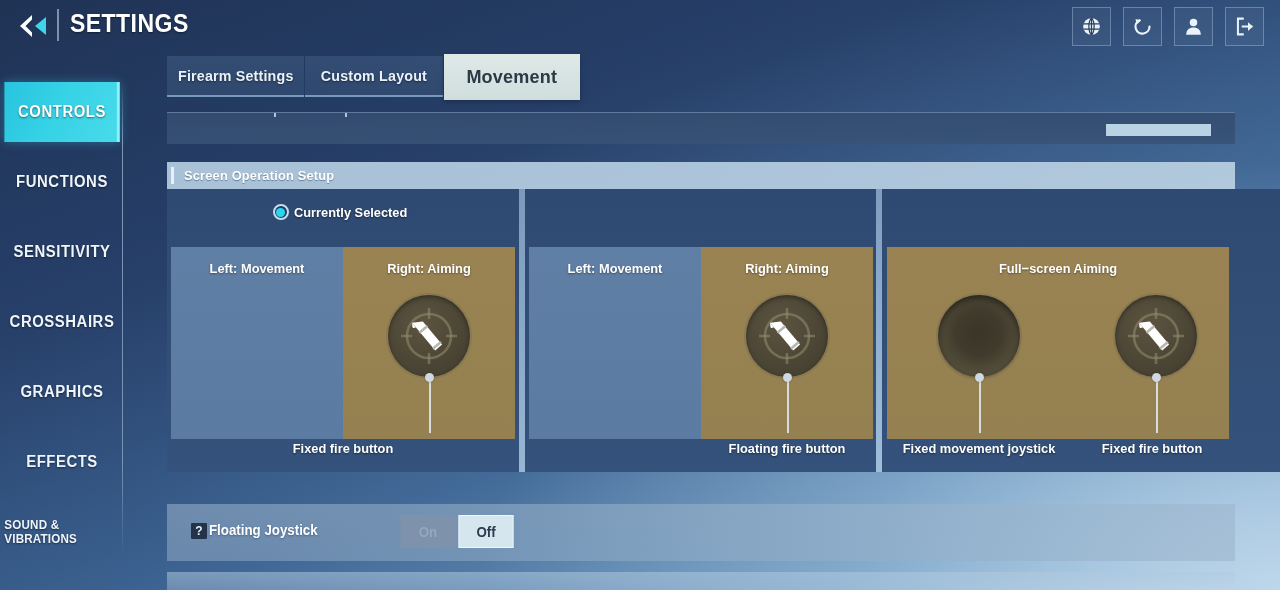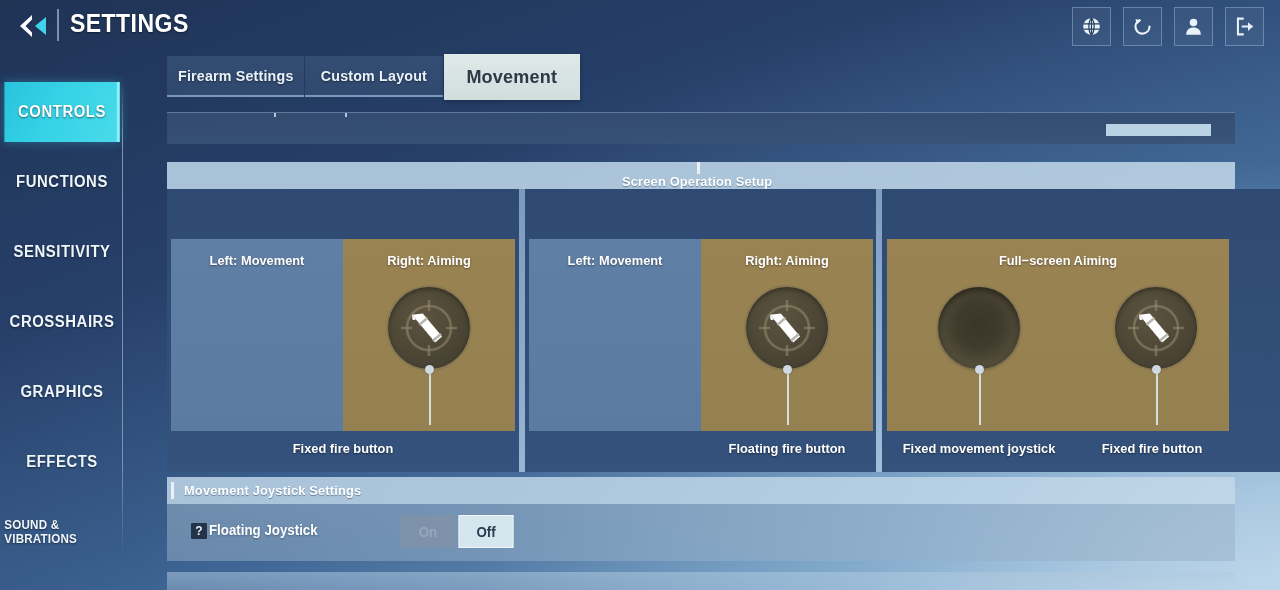--- a/index.html
+++ b/index.html
@@ -114,21 +114,21 @@
   .sec-head .accent {
     width: 3px; height: 17px; margin-left: 4px; margin-right: 10px;
     background: rgba(255,255,255,0.75);
   }
   .sec-head .sec-label {
     font-size: 13.5px; font-weight: bold; color: #ffffff;
     letter-spacing: 0.2px;
     text-shadow: 0 1px 1px rgba(40,70,100,0.55);
     transform: scaleX(0.95); transform-origin: left center;
   }
-  #sec-screen { top: 50px; flex-direction: column; }
+  #sec-screen { top: 50px; }
   #sec-joy { top: 365px; }
 
   
   #cards {
     position: absolute; left: 0; top: 77px;
     width: 1068px; height: 283px;
     display: flex;
   }
   .card {
     position: relative;
@@ -161,21 +161,21 @@
 
   .panes {
     position: absolute; left: 4px; width: 344px;
     display: flex;
   }
   .card.c1 .panes { top: 50px; height: 192px; }
   .card.c2 .panes { top: 50px; height: 192px; }
   .card.c3 .panes { top: 50px; height: 192px; left: 5px; width: 342px; }
 
   .pane {
-    position: relative; height: 100%;
+    position: relative; height: 100%; margin-top: 8px;
   }
   .pane.left  { width: 172px; background: linear-gradient(to bottom, #607fa5, #5c7ba2); }
   .pane.right { width: 172px; background: linear-gradient(to bottom, #9a8353, #948050); }
   .pane.full  { width: 100%; background: linear-gradient(to bottom, #9a8353, #948050); }
 
   .pane-label {
     position: absolute; top: 14px; left: 0; width: 100%;
     text-align: center;
     font-size: 13.5px; font-weight: bold; color: #ffffff;
     text-shadow: 0 1px 2px rgba(0,0,0,0.42);
@@ -351,20 +351,26 @@
   </div>
 
   <div class="sec-head" id="sec-screen">
     <div class="accent"></div>
     <div class="sec-label">Screen Operation Setup</div>
   </div>
 
   <div id="cards">
 
     <div class="card c1">
+      <div class="sel-head">
+        <div class="radio-outer">
+            <div class="radio-inner"></div>
+          </div>
+        <div class="sel-text">Currently Selected</div>
+      </div>
       <div class="panes">
         <div class="pane left">
           <div class="pane-label">Left: Movement</div>
         </div>
         <div class="pane right">
           <div class="pane-label">Right: Aiming</div>
           <div class="ctl-wrap" style="left:45px; top:48px;">
             <div class="fire-btn">
               <svg width="82" height="82" viewBox="0 0 82 82" style="position:absolute;left:0;top:0;">
                 <g stroke="rgba(150,142,112,0.55)" stroke-width="2.6" fill="none">
@@ -450,24 +456,20 @@
           </div>
           <div class="leader" style="left:269px; top:130px; height:56px;"></div>
           <div class="leader-dot" style="left:265px; top:126px;"></div>
         </div>
       </div>
       <div class="caption" style="left:97px; top:252px; transform:translateX(-50%) scaleX(0.95);">Fixed movement joystick</div>
       <div class="caption" style="left:270px; top:252px; transform:translateX(-50%) scaleX(0.95);">Fixed fire button</div>
     </div>
   </div>
 
-  <div class="sec-head" id="sec-joy">
-    <div class="accent"></div>
-    <div class="sec-label">Movement Joystick Settings</div>
-  </div>
 
   <div id="joy-body">
     <div id="joy-row">
       <div id="help-icon">?</div>
       <div id="joy-label">Floating Joystick</div>
       <div id="toggle">
         <div class="tg off-state">On</div>
         <div class="tg on-state">Off</div>
       </div>
     </div>

